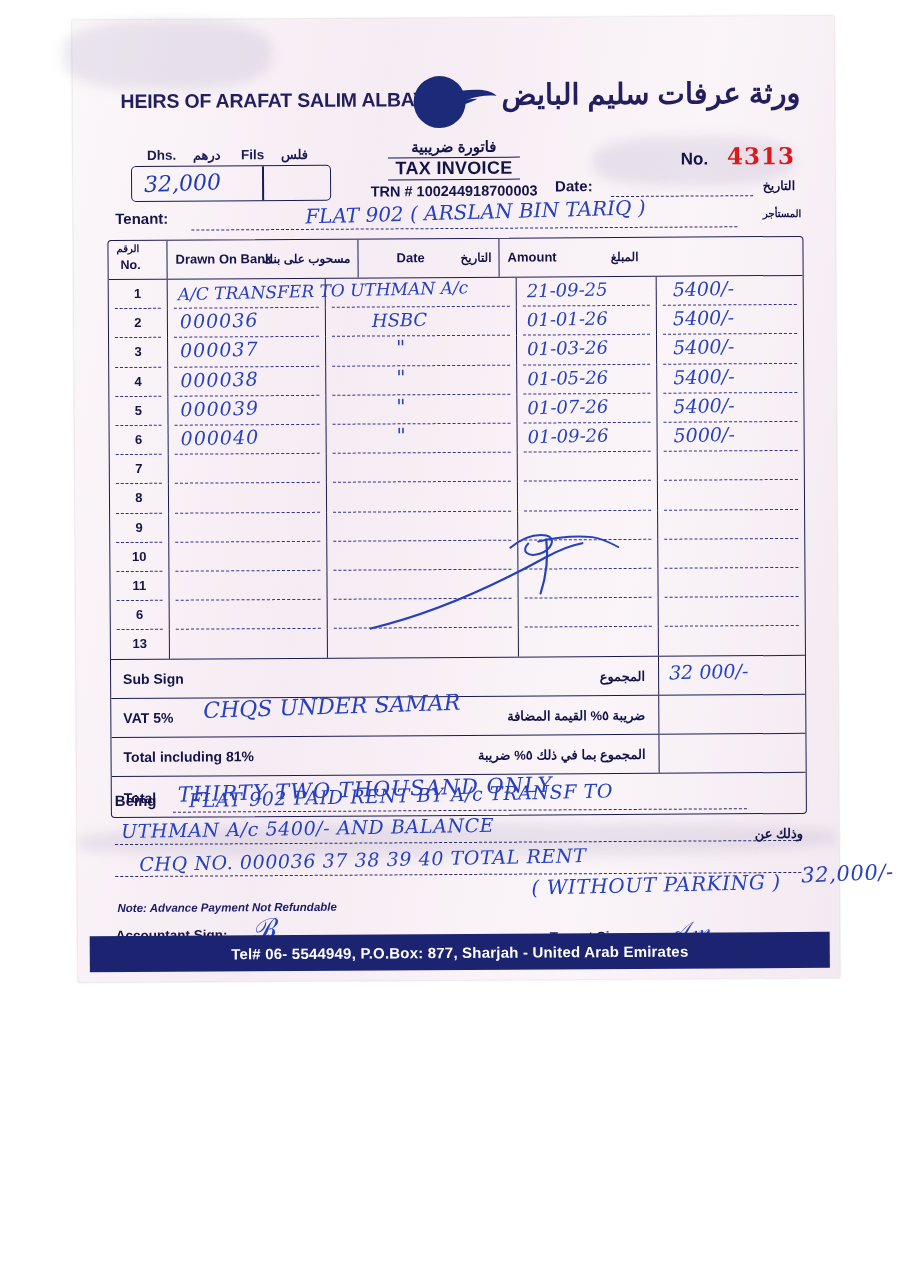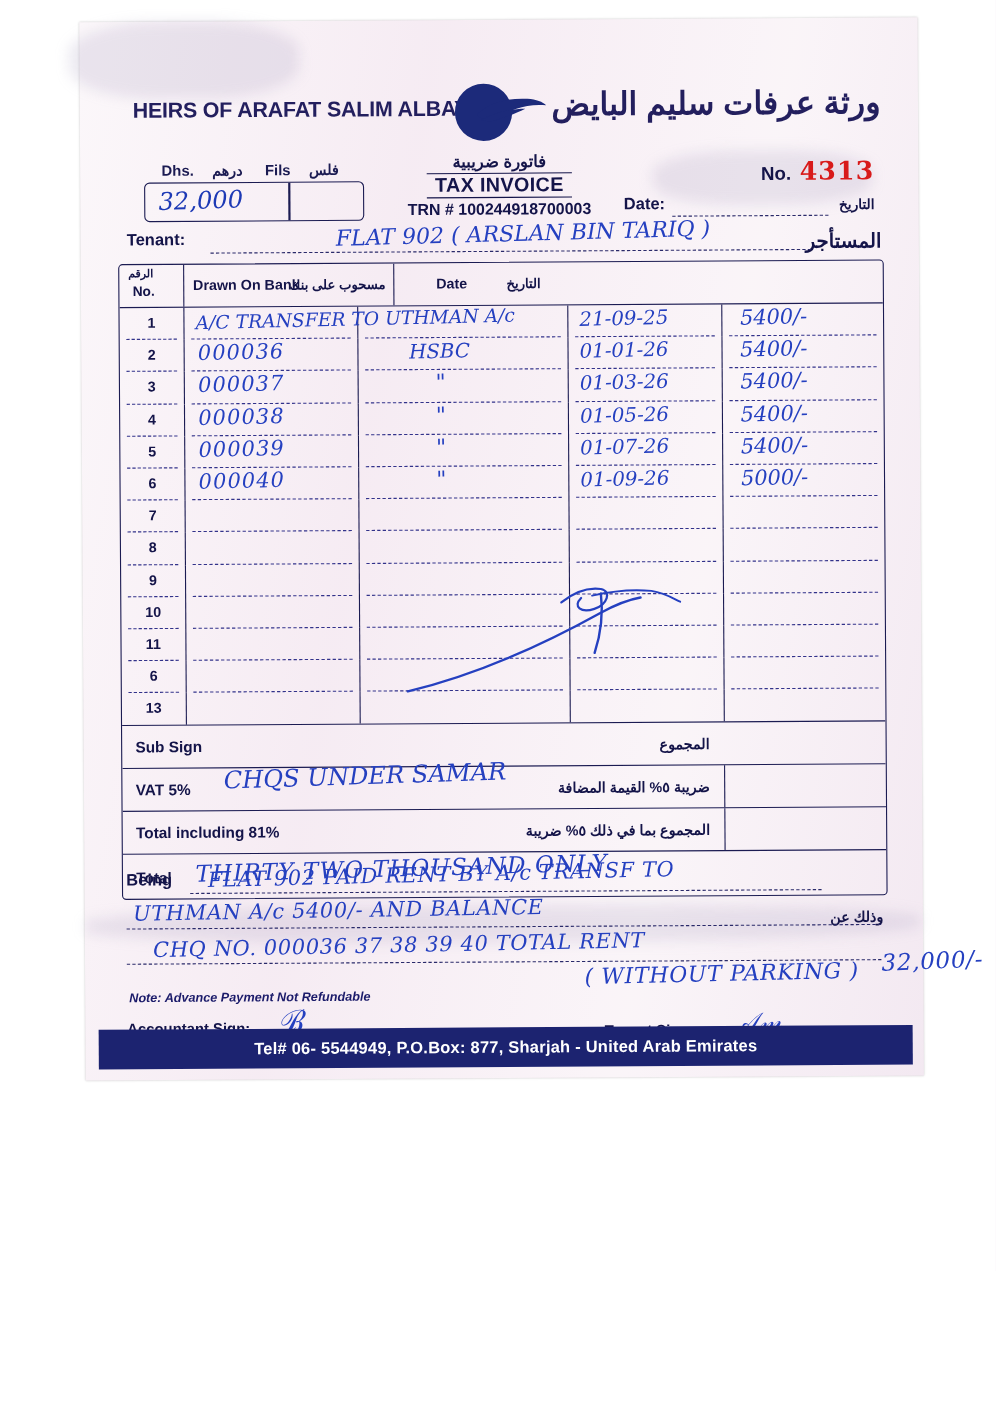--- a/index.html
+++ b/index.html
@@ -165,35 +165,35 @@
     right: 40px;
     top: 126px;
     font-size: 17px;
     font-weight: bold;
     color: #141449;
   }
   .no-row .num {
     color: #d81a1a;
     font-family: "DejaVu Serif", serif;
     font-size: 23px;
-    margin-left: 3px;
+    margin-left: 14px;
     letter-spacing: 1px;
   }
   .date-row {
     position: absolute;
     right: 40px;
     top: 160px;
     font-size: 15px;
     font-weight: bold;
     color: #141449;
     width: 240px;
     text-align: left;
   }
   .date-row .lbl-ar { position:absolute; right:0; top:2px; font-size:12.5px; }
-  .date-row .lbl-en { position:absolute; left:12px; top:0;text-align:center; }
+  .date-row .lbl-en { position:absolute; left:0; top:0;text-align:center; }
   .date-row .line {
     position: absolute;
     left: 56px;
     right: 42px;
     top: 19px;
     border-bottom: 1.2px dashed #2a2a6a;
   }
   .hw-date {
     position: absolute;
     left: 66px;
@@ -213,21 +213,21 @@
     right: 34px;
     top: 188px;
     height: 26px;
   }
   .tenant-row .lbl {
     position: absolute; left: 0; top: 2px;
     font-size: 15px; font-weight: bold; color: #141449;
   }
   .tenant-row .lbl-ar {
     position: absolute; right: 0; top: 4px;
-    font-size: 18px; font-weight: bold; color: #141449;
+    font-size: 10px; font-weight: bold; color: #141449;
   }
   .tenant-row .line {
     position: absolute;
     left: 76px; right: 64px; top: 22px;
     border-bottom: 1.3px dashed #2a2a6a;
   }
   .hw-tenant {
     position: absolute;
     left: 190px;
     top: -6px;
@@ -562,20 +562,24 @@
           <span class="hd-no-bot">No.</span>
         </div>
         <div class="cell c-bank">
           <span class="hd-en">Drawn On Bank</span>
           <span class="hd-ar">مسحوب على بنك</span>
         </div>
         <div class="cell c-date">
           <span class="hd-en" style="left:38px">Date</span>
           <span class="hd-ar">التاريخ</span>
         </div>
+        <div class="cell c-amt">
+          <span class="hd-en">Amount</span>
+          <span class="hd-ar">المبلغ</span>
+        </div>
       </div>
 
       <div class="tbl-body">
 
         <div class="row">
           <div class="cell c-no">
               <span class="rownum">1</span>
               <span class="dashline"></span>
             </div>
           <div class="cell c-chq">
@@ -835,20 +839,23 @@
           <path d="M178 14 C196 10, 214 8, 232 10 C244 12, 250 16, 258 20" stroke="#2540c0" stroke-width="1.8" fill="none" stroke-linecap="round"></path>
           <path d="M186 12 C188 30, 186 48, 180 66" stroke="#2540c0" stroke-width="2.2" fill="none" stroke-linecap="round"></path>
         </svg>
       </div>
 
       <div class="totals">
 
         <div class="trow">
           <span class="lbl">Sub Sign</span>
           <span class="lbl-ar" style="right:160px">المجموع</span>
+          <div class="valcell">
+            <span class="hw-total">32 000/-</span>
+          </div>
         </div>
 
         <div class="trow">
           <span class="lbl">VAT 5%</span>
           <span class="lbl-ar" style="right:160px">ضريبة ٥% القيمة المضافة</span>
           <span class="hw-vat-note">CHQS UNDER SAMAR</span>
           <div class="valcell"></div>
         </div>
 
         <div class="trow">

